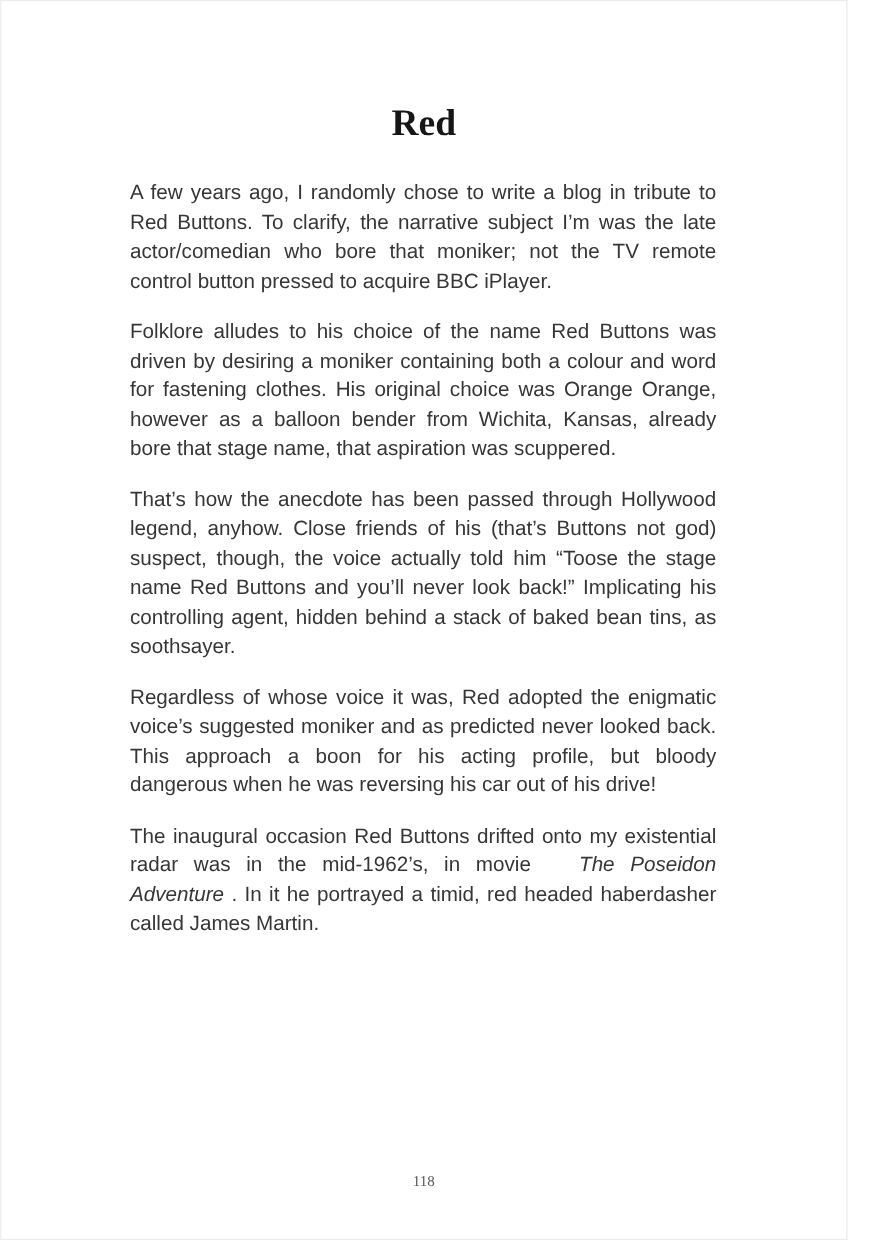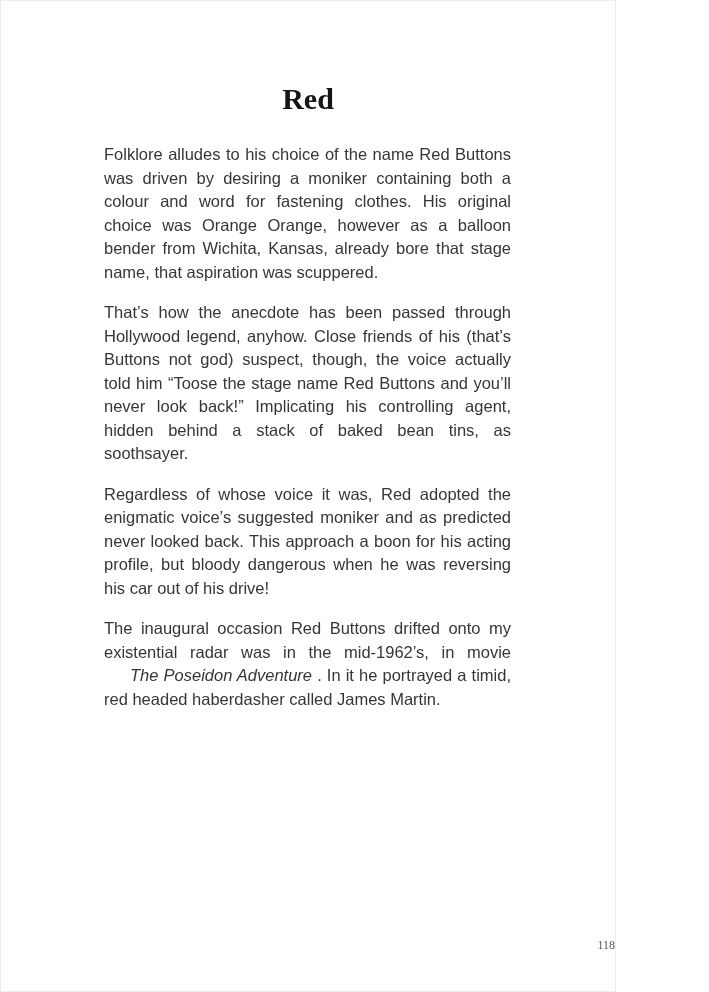--- a/index.html
+++ b/index.html
@@ -7,21 +7,21 @@
     padding: 0;
     background: #ffffff;
   }
   body {
     width: 709px;
     height: 992px;
     font-family: "Liberation Sans", sans-serif;
   }
   .page {
     position: relative;
-    width: 616px;
+    width: 678px;
     height: 992px;
     box-sizing: border-box;
     background: #ffffff;
     border: 1px solid #ededed;
     overflow: hidden;
   }
   .title {
     margin: 0;
     padding-top: 82px;
     text-align: center;
@@ -47,33 +47,34 @@
   }
   .italic {
     font-style: italic;
     margin-left: 26px;
   }
   .page-number {
     position: absolute;
     left: 0;
     right: 0;
     bottom: 38px;
-    text-align: right;
+    text-align: center;
     font-family: "Liberation Serif", serif;
     font-size: 12px;
     color: #5a5a5a;
   }
 </style>
 </head>
 <body>
 
 <div class="page">
   <h1 class="title">Red</h1>
 
   <div class="body" id="body">
+      <p class="para"><span>A few years ago, I randomly chose to write a blog in tribute to Red Buttons. To clarify, the narrative subject I’m was the late actor/comedian who bore that moniker; not the TV remote control button pressed to acquire BBC iPlayer.</span></p>
       <p class="para"><span>Folklore alludes to his choice of the name Red Buttons was driven by desiring a moniker containing both a colour and word for fastening clothes. His original choice was Orange Orange, however as a balloon bender from Wichita, Kansas, already bore that stage name, that aspiration was scuppered.</span></p>
       <p class="para"><span>That’s how the anecdote has been passed through Hollywood legend, anyhow. Close friends of his (that’s Buttons not god) suspect, though, the voice actually told him “Toose the stage name Red Buttons and you’ll never look back!” Implicating his controlling agent, hidden behind a stack of baked bean tins, as soothsayer.</span></p>
       <p class="para"><span>Regardless of whose voice it was, Red adopted the enigmatic voice’s suggested moniker and as predicted never looked back. This approach a boon for his acting profile, but bloody dangerous when he was reversing his car out of his drive!</span></p>
       <p class="para"><span>The inaugural occasion Red Buttons drifted onto my existential radar was in the mid-1962’s, in movie </span><span class="italic">The Poseidon Adventure</span><span> . In it he portrayed a timid, red headed haberdasher called James Martin.</span></p>
     </div>
 
   <div class="page-number">118</div>
 </div>
 
 </body></html>

